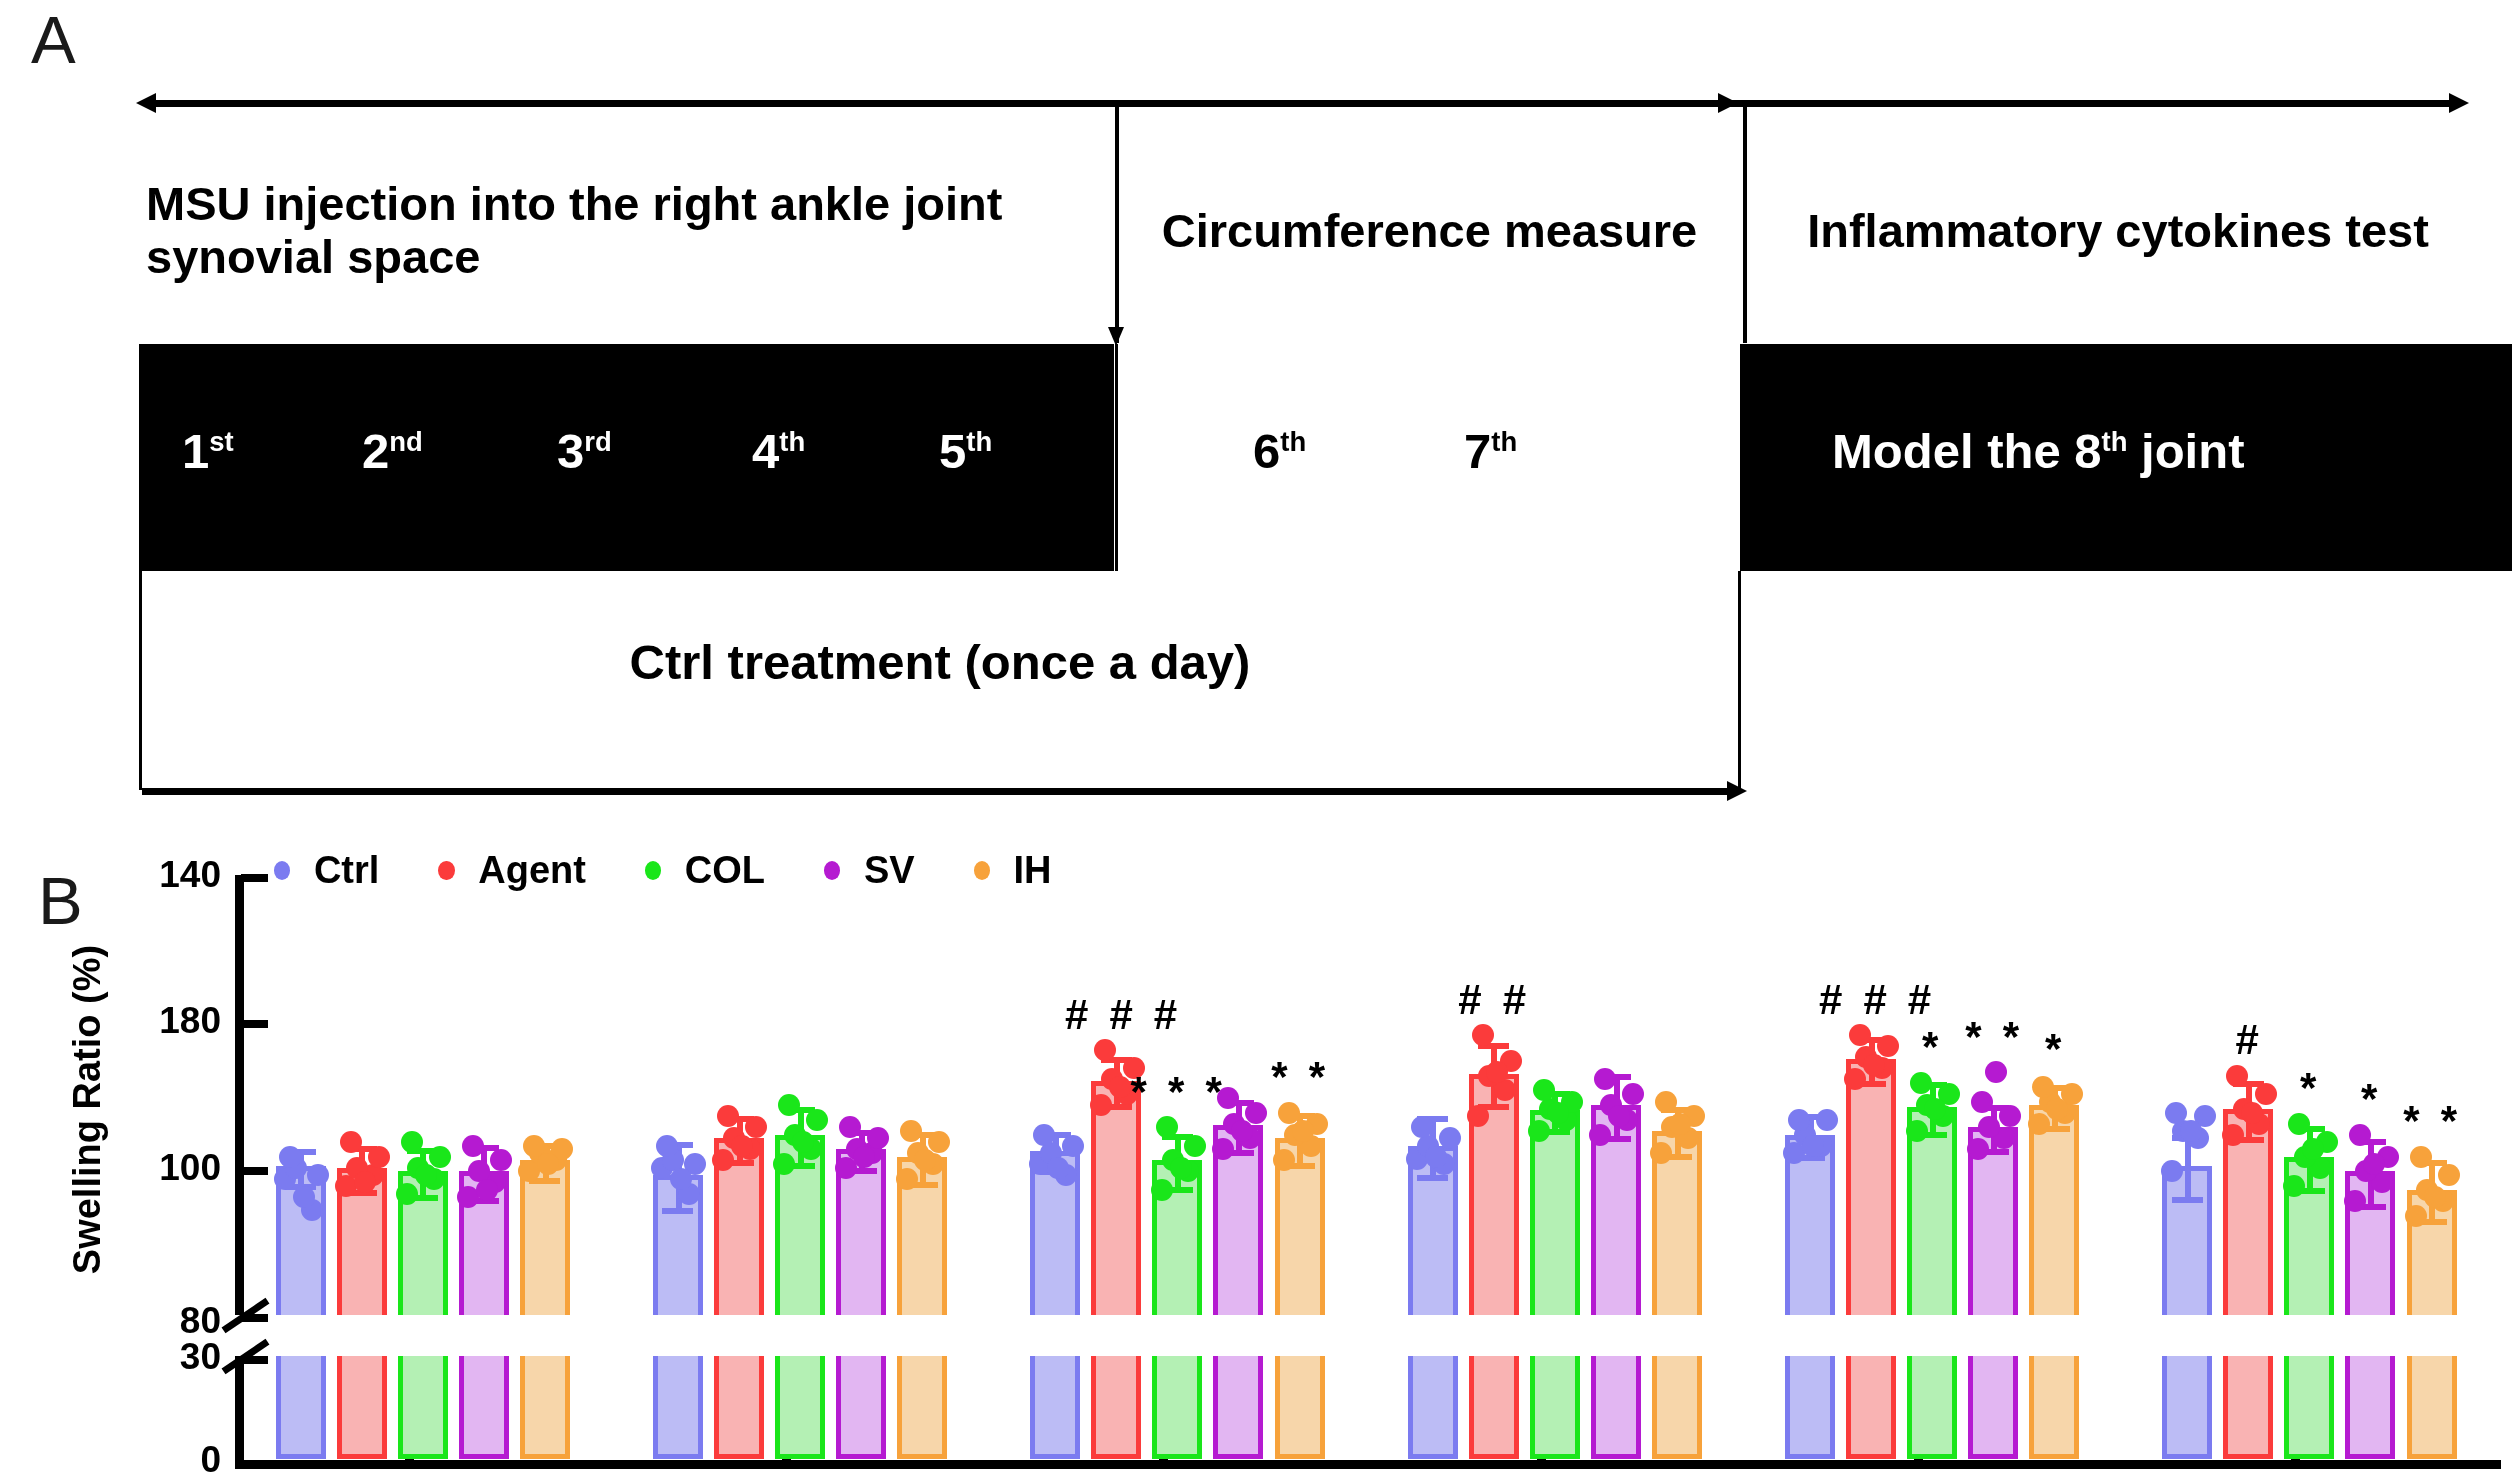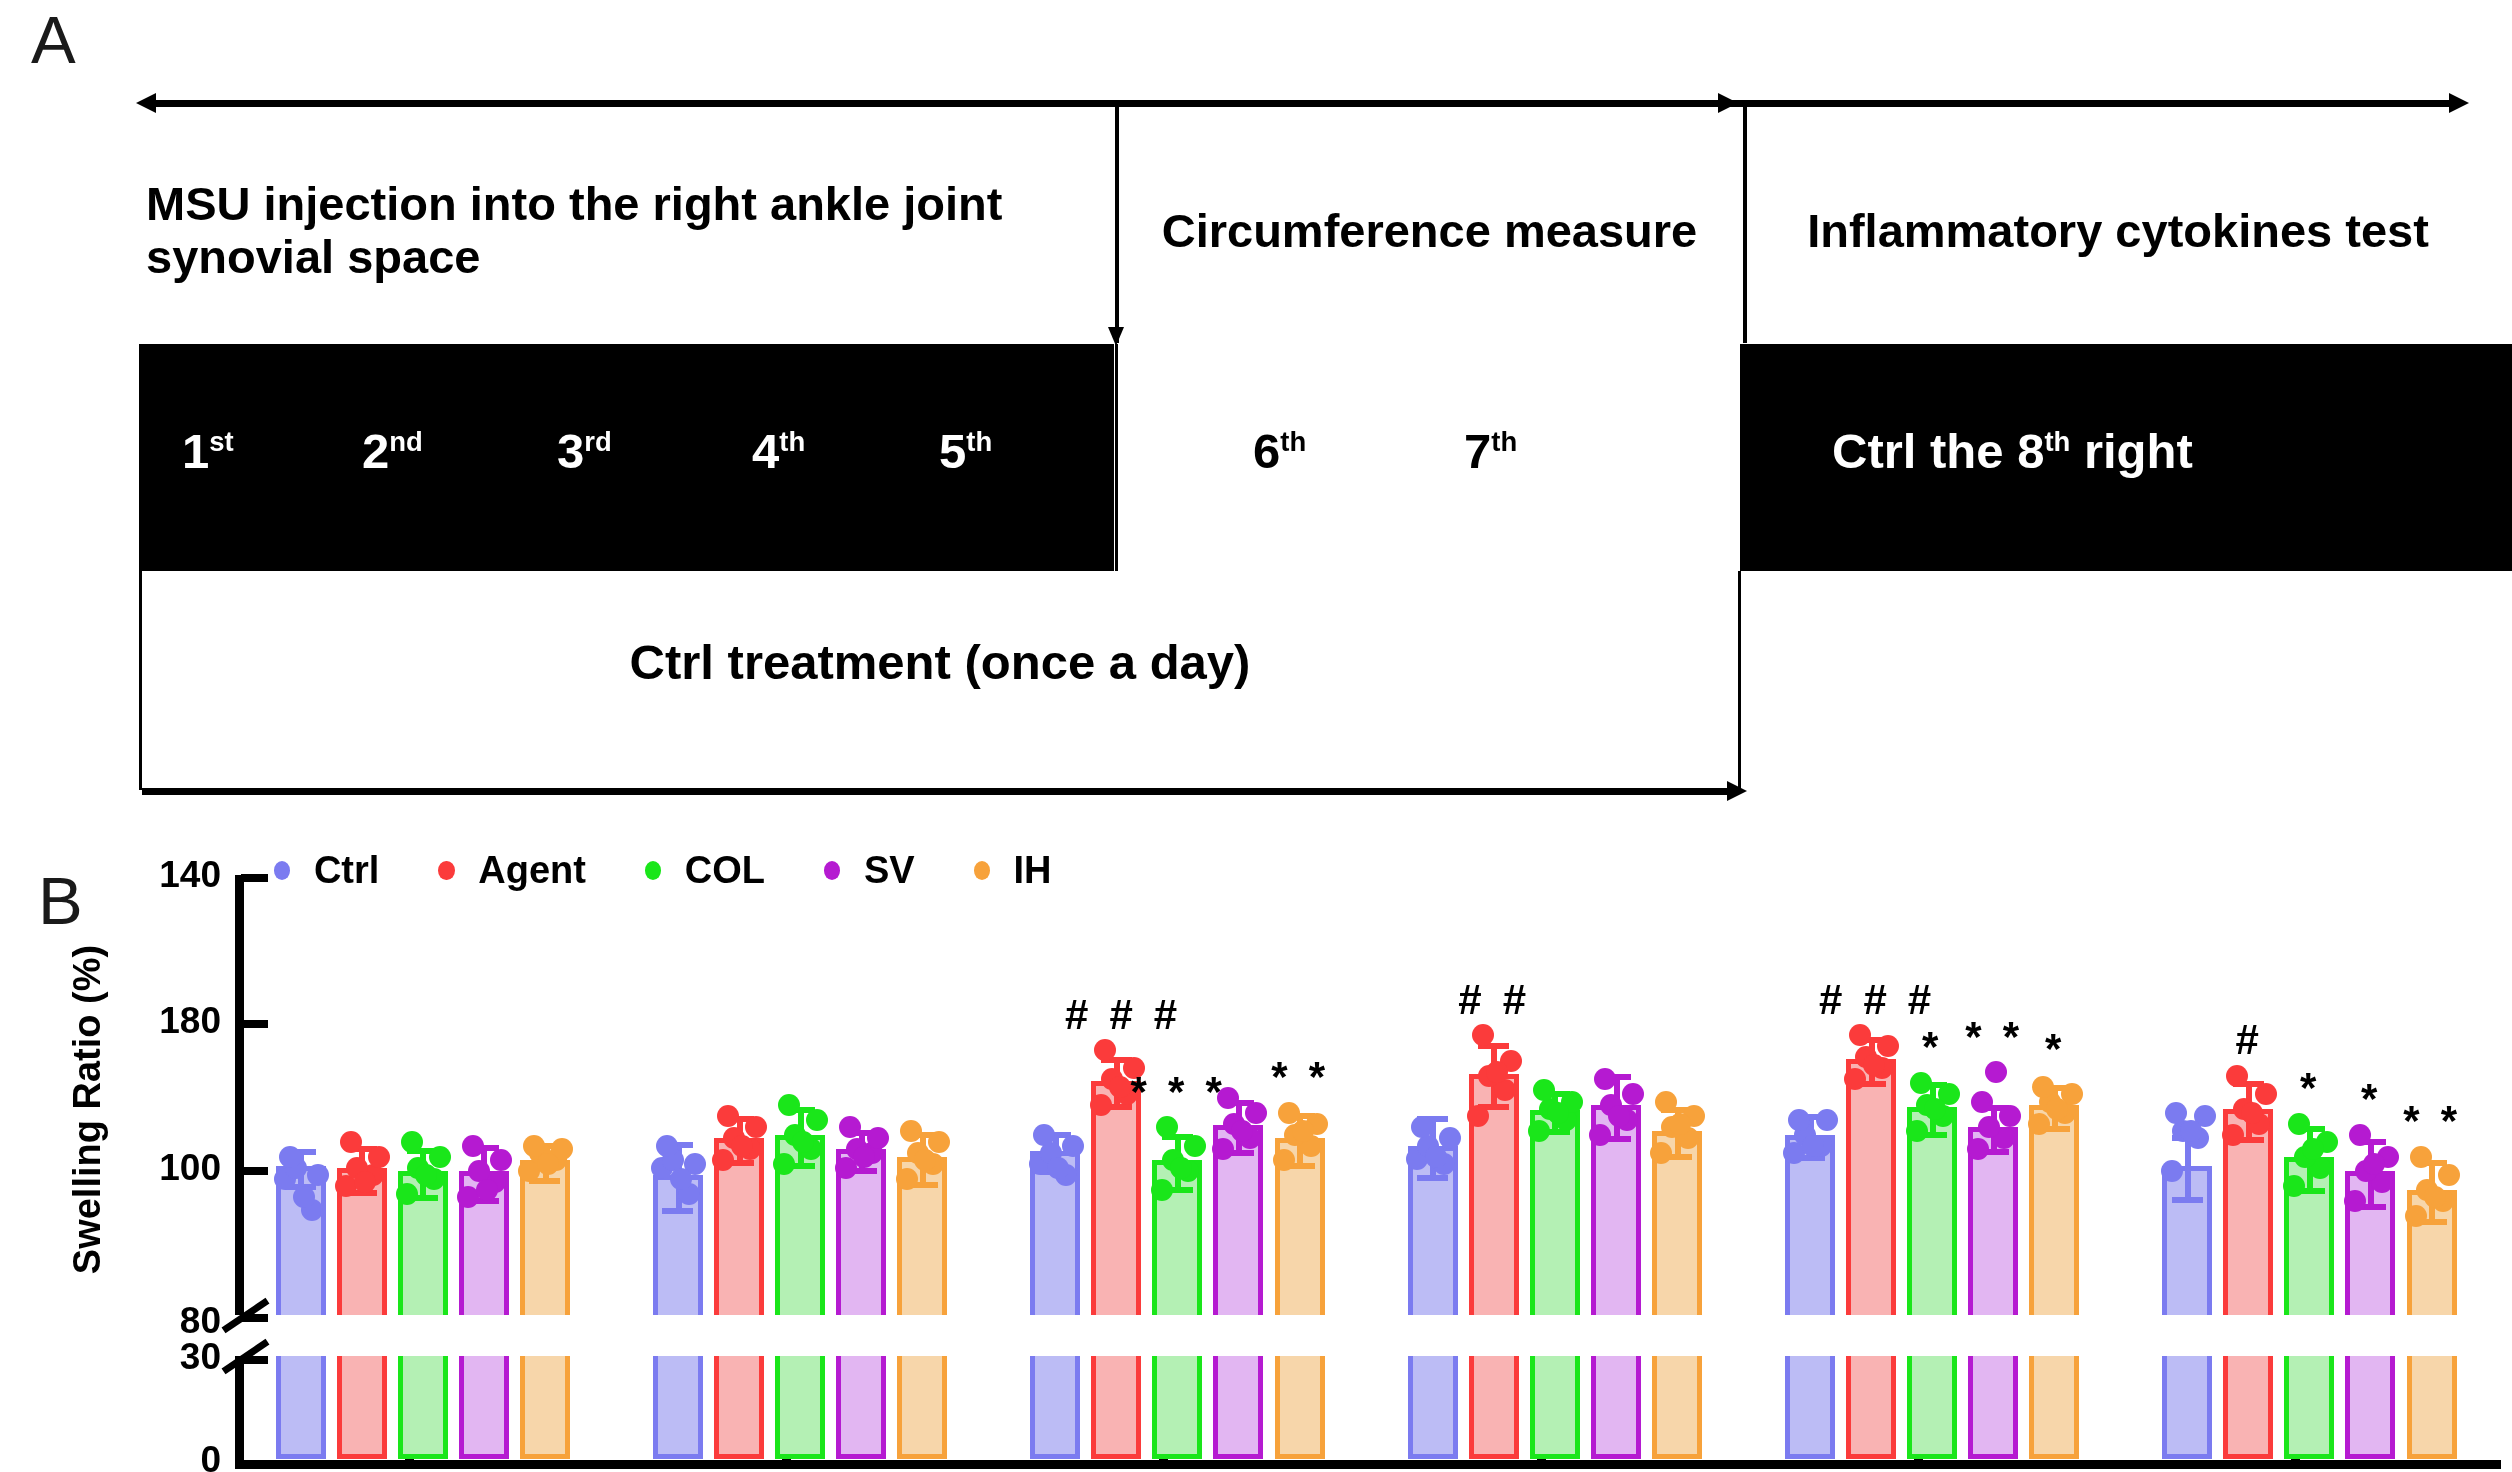--- a/index.html
+++ b/index.html
@@ -108,21 +108,21 @@
   <div class="day-cell" style="left:939px;top:427px;color:#fff;">
     <span>5</span><sup>th</sup>
   </div>
   <div class="day-cell" style="left:1253px;top:427px;color:#000;">
     <span>6</span><sup>th</sup>
   </div>
   <div class="day-cell" style="left:1464px;top:427px;color:#000;">
     <span>7</span><sup>th</sup>
   </div>
   <div class="day-cell" style="left:1832px;top:427px;color:#fff;">
-    <span>Ctrl the </span><span>8</span><sup>th</sup><span> right</span>
+    <span>Model the </span><span>8</span><sup>th</sup><span> joint</span>
   </div>
 
   <div id="treat-box"></div>
   <div id="treat-label">Ctrl treatment (once a day)</div>
 
   <div class="arrow-line" style="left:142px;top:788px;width:1589px;"></div>
   <div class="arrow-head-r" style="left:1727px;top:781px;"></div>
 </div>
 
 <div id="panel-b">

